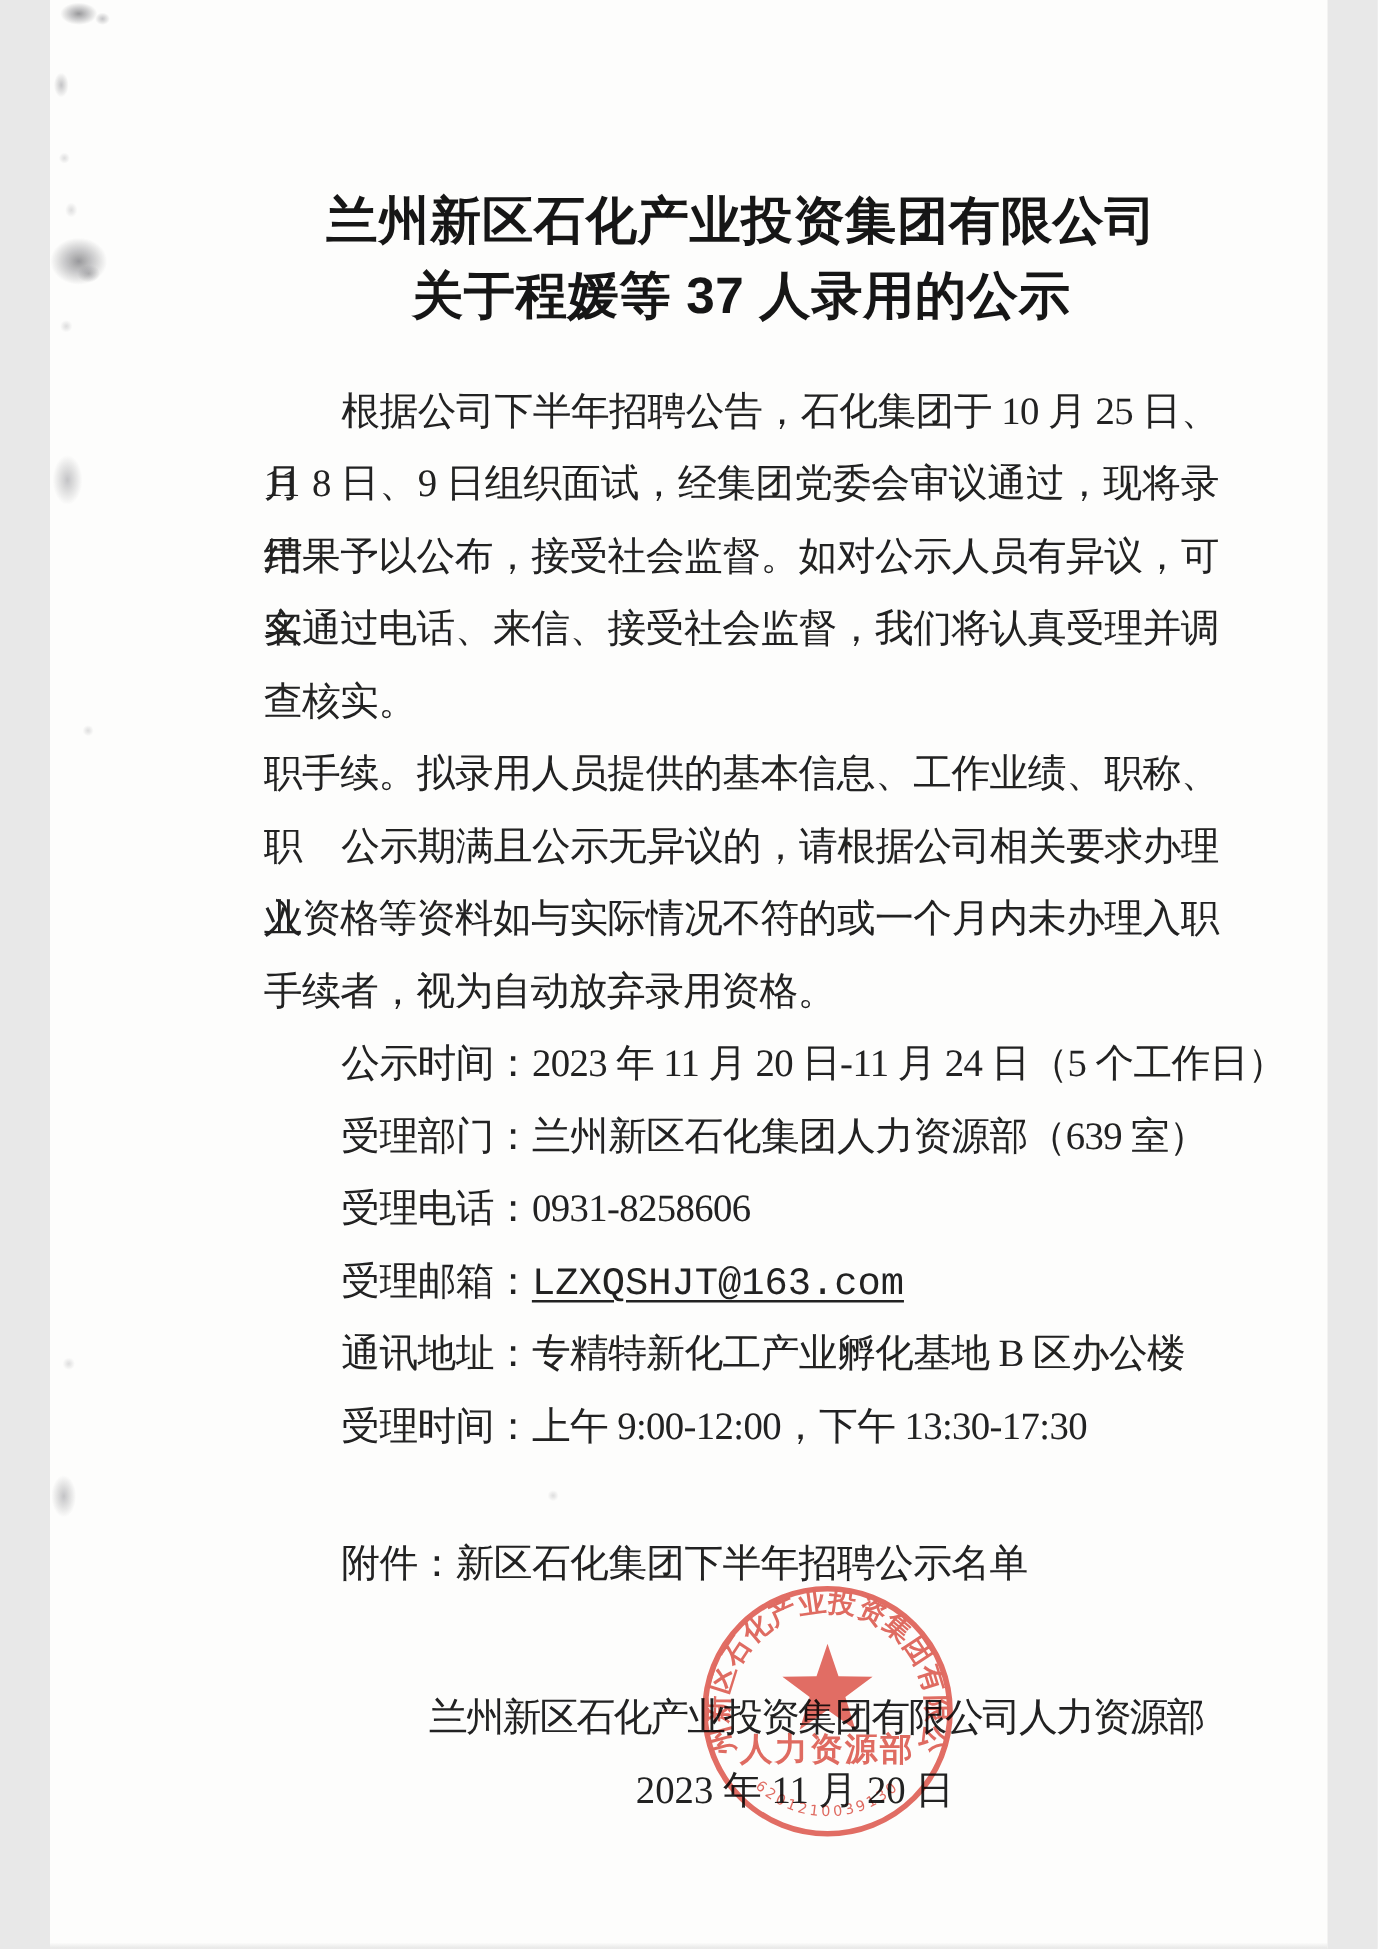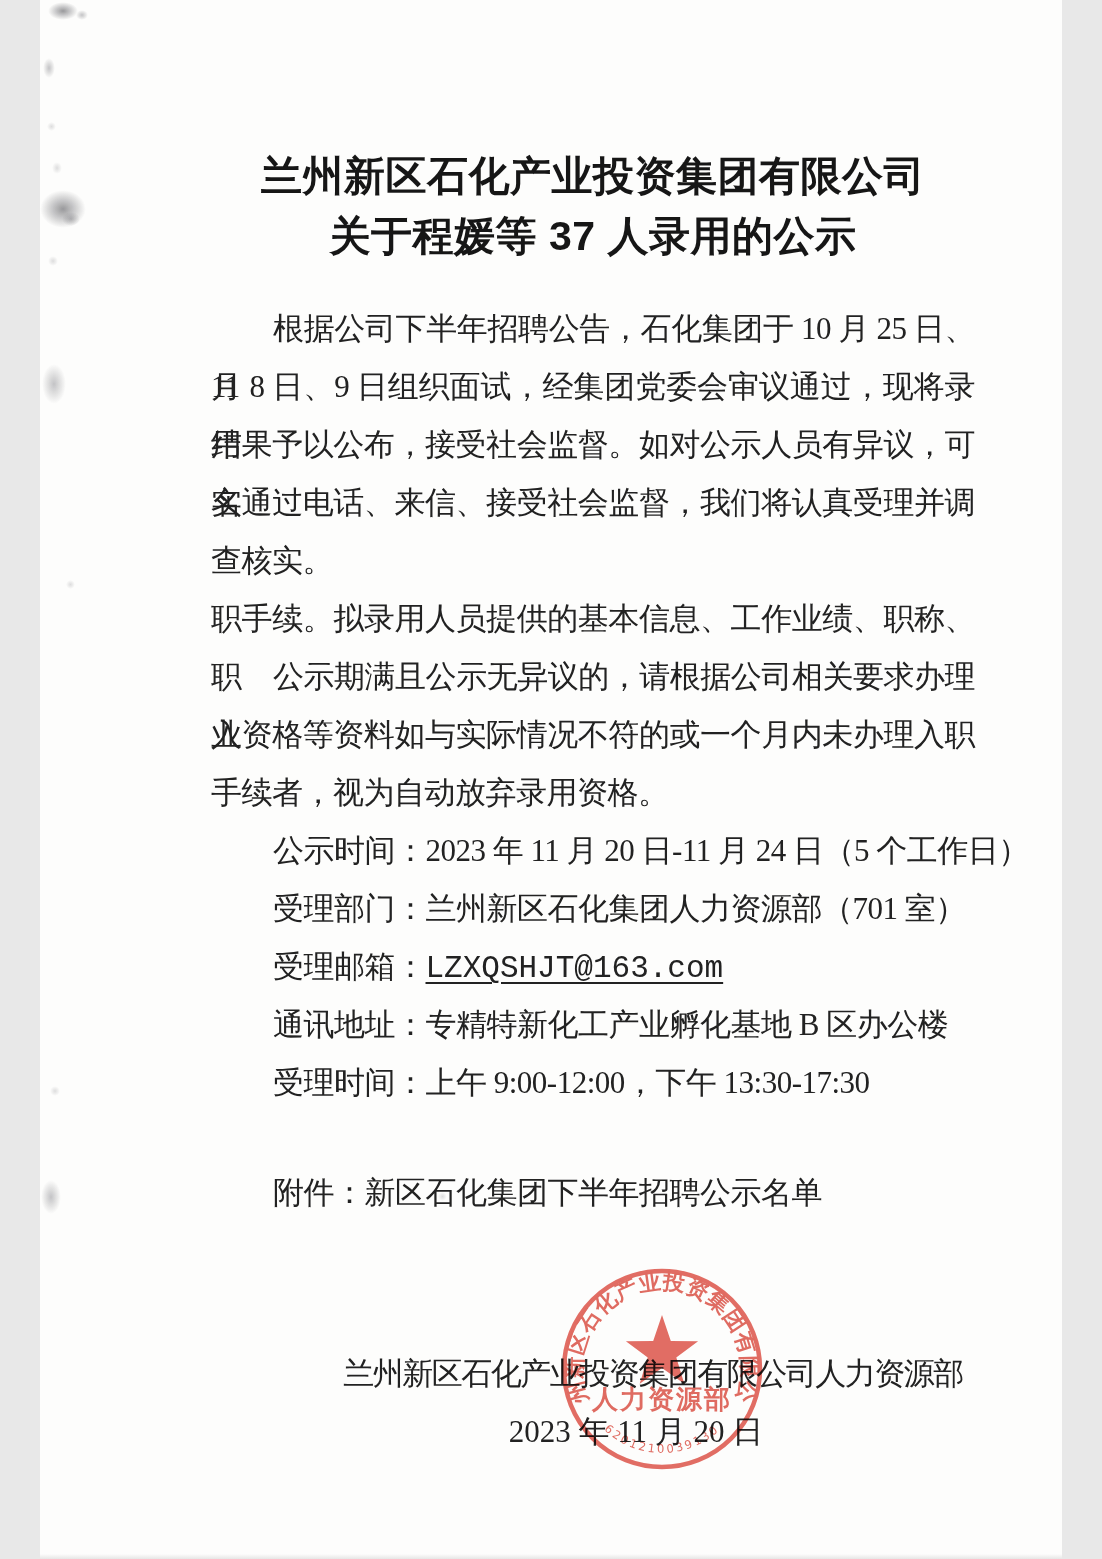--- a/index.html
+++ b/index.html
@@ -104,21 +104,22 @@
     <div class="bline j">结果予以公布，接受社会监督。如对公示人员有异议，可实</div>
     <div class="bline j">名通过电话、来信、接受社会监督，我们将认真受理并调</div>
     <div class="bline l">查核实。</div>
 
     <div class="bline j">职手续。拟录用人员提供的基本信息、工作业绩、职称、职</div>
     <div class="bline j ind">公示期满且公示无异议的，请根据公司相关要求办理入</div>
     <div class="bline j">业资格等资料如与实际情况不符的或一个月内未办理入职</div>
     <div class="bline l">手续者，视为自动放弃录用资格。</div>
 
     <div class="bline l ind nw">公示时间：2023 年 11 月 20 日-11 月 24 日（5 个工作日）</div>
-    <div class="bline l ind nw">受理部门：兰州新区石化集团人力资源部（701 室）</div>
+    <div class="bline l ind nw">受理部门：兰州新区石化集团人力资源部（639 室）</div>
+    <div class="bline l ind nw">受理电话：0931-8258606</div>
     <div class="bline l ind nw"><span>受理邮箱：</span><span class="email-underline">LZXQSHJT@163.com</span></div>
     <div class="bline l ind nw">通讯地址：专精特新化工产业孵化基地 B 区办公楼</div>
     <div class="bline l ind nw">受理时间：上午 9:00-12:00，下午 13:30-17:30</div>
 
     <div class="bline l ind nw attach">附件：新区石化集团下半年招聘公示名单</div>
   </div>
 
   <div class="sig">
     <div class="sig-line sig-org">兰州新区石化产业投资集团有限公司人力资源部</div>
     <div class="sig-line sig-date">2023 年 11 月 20 日</div>

